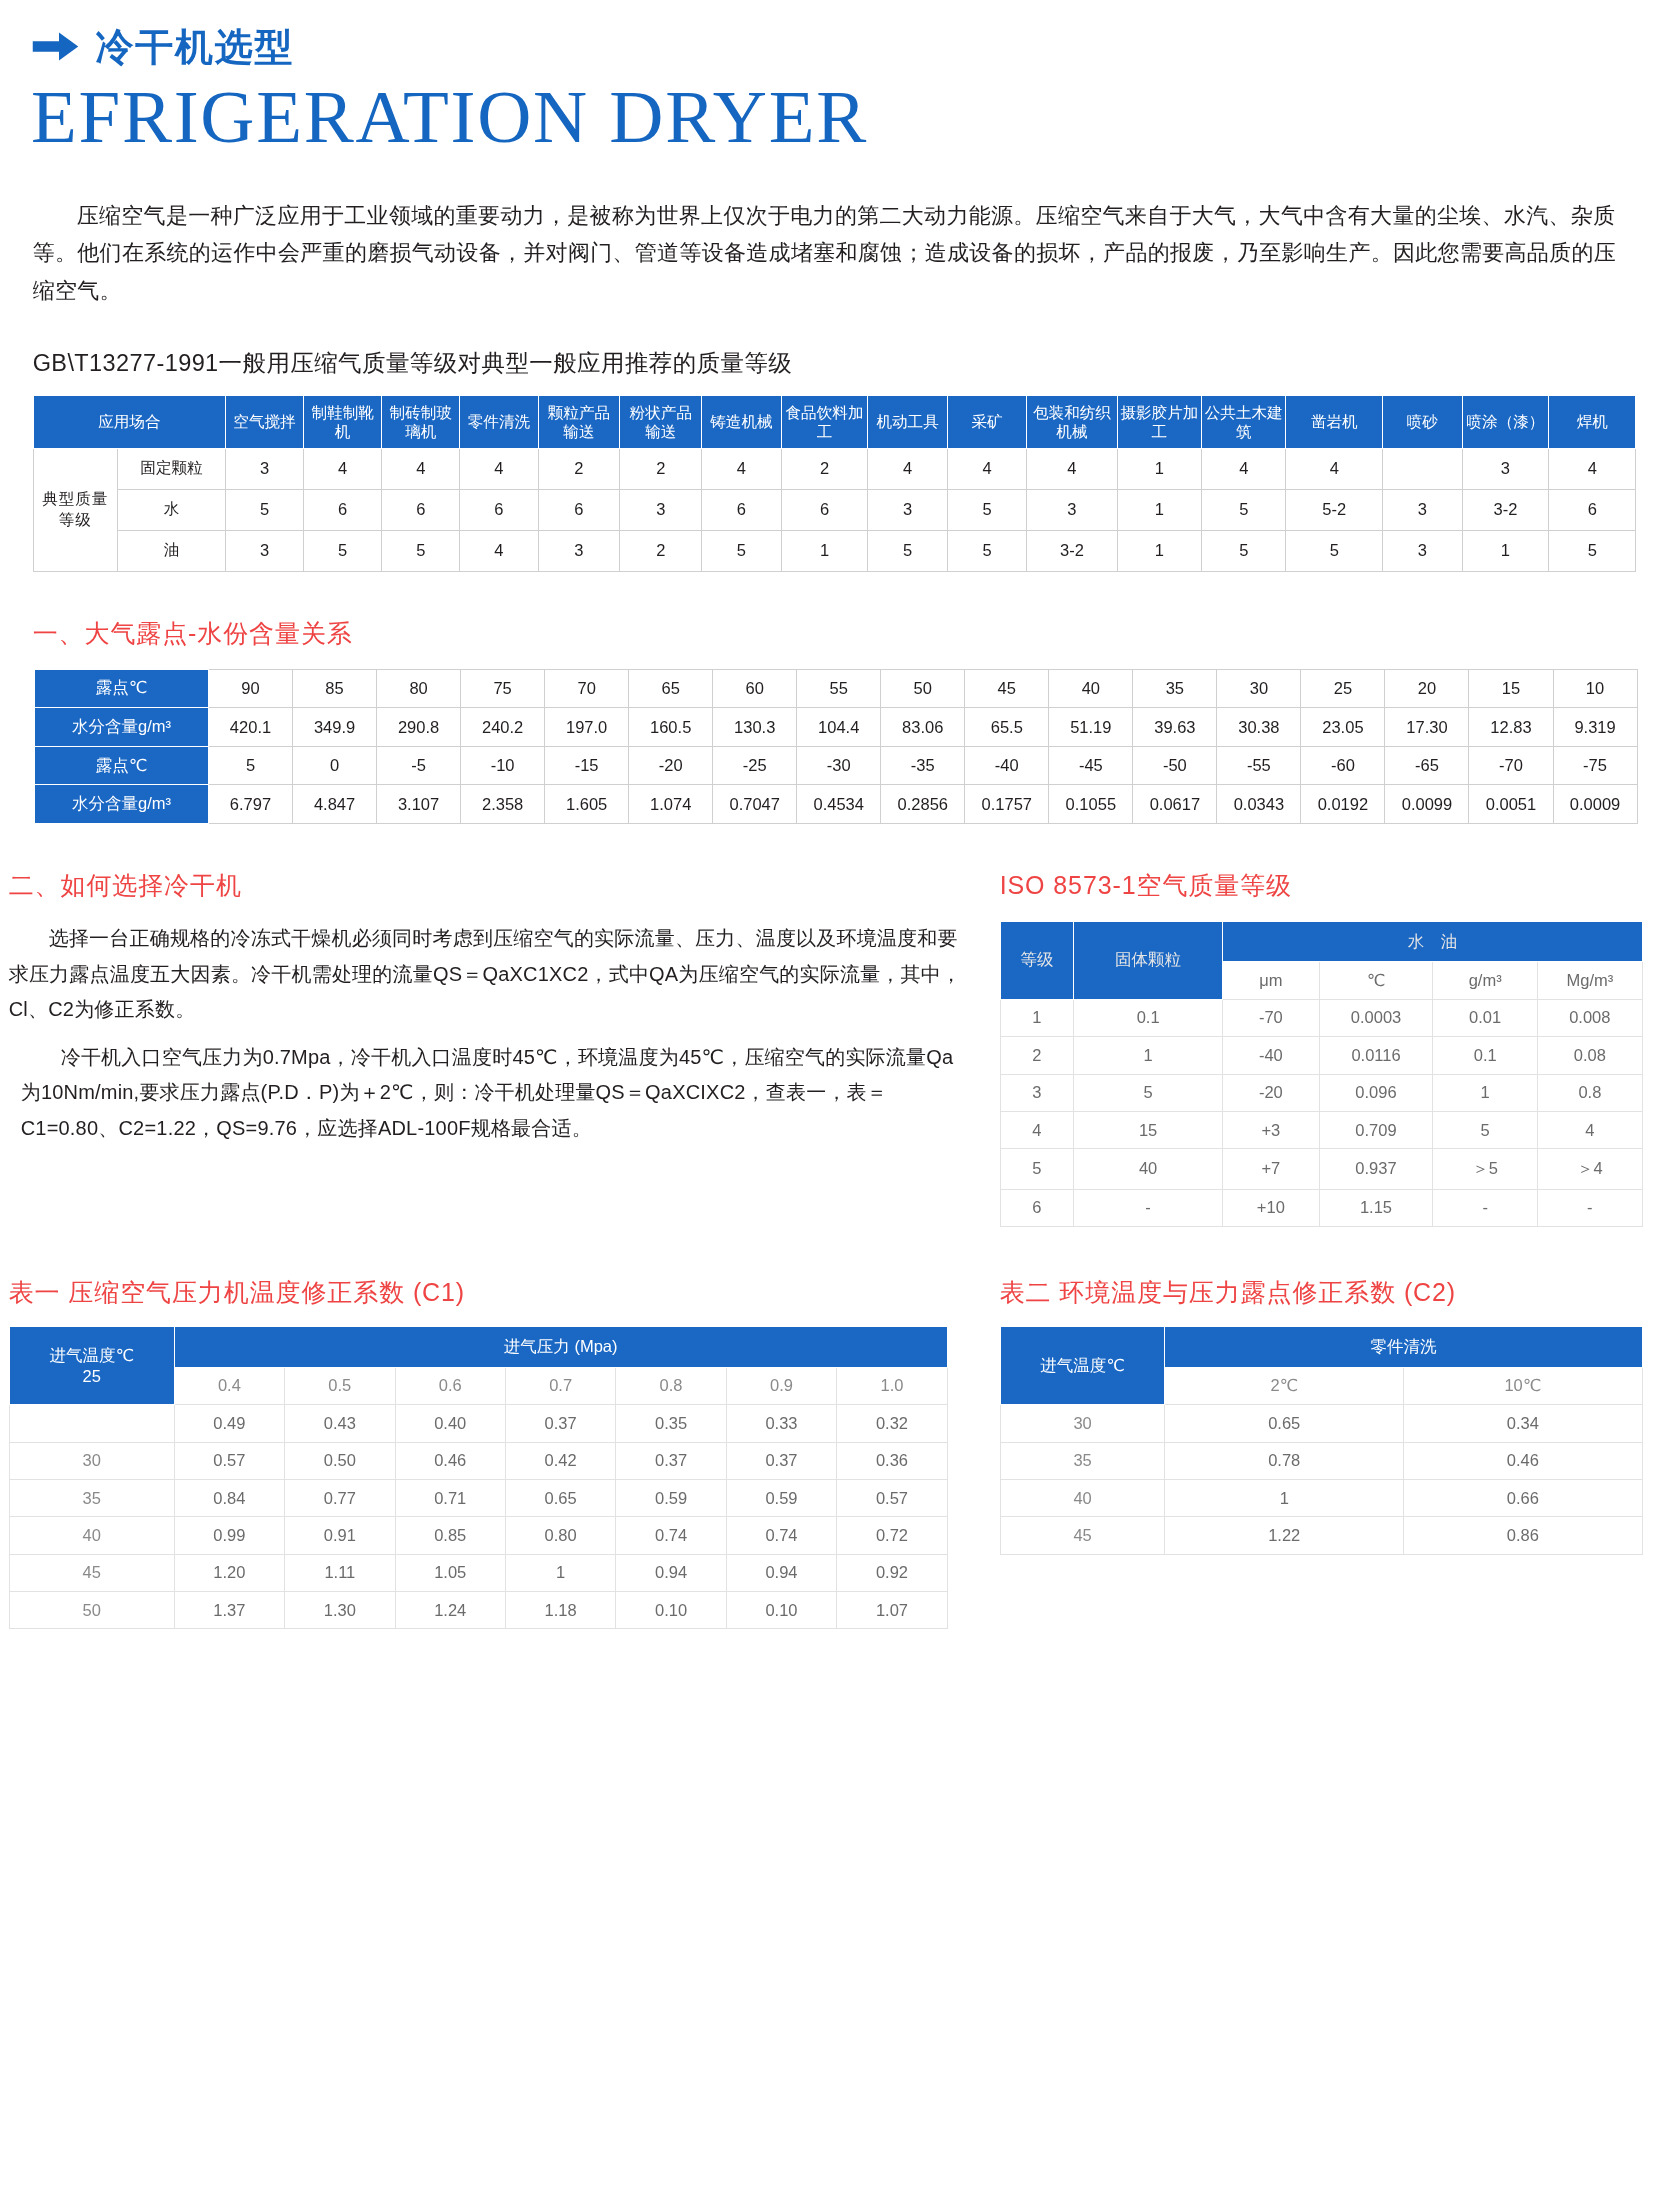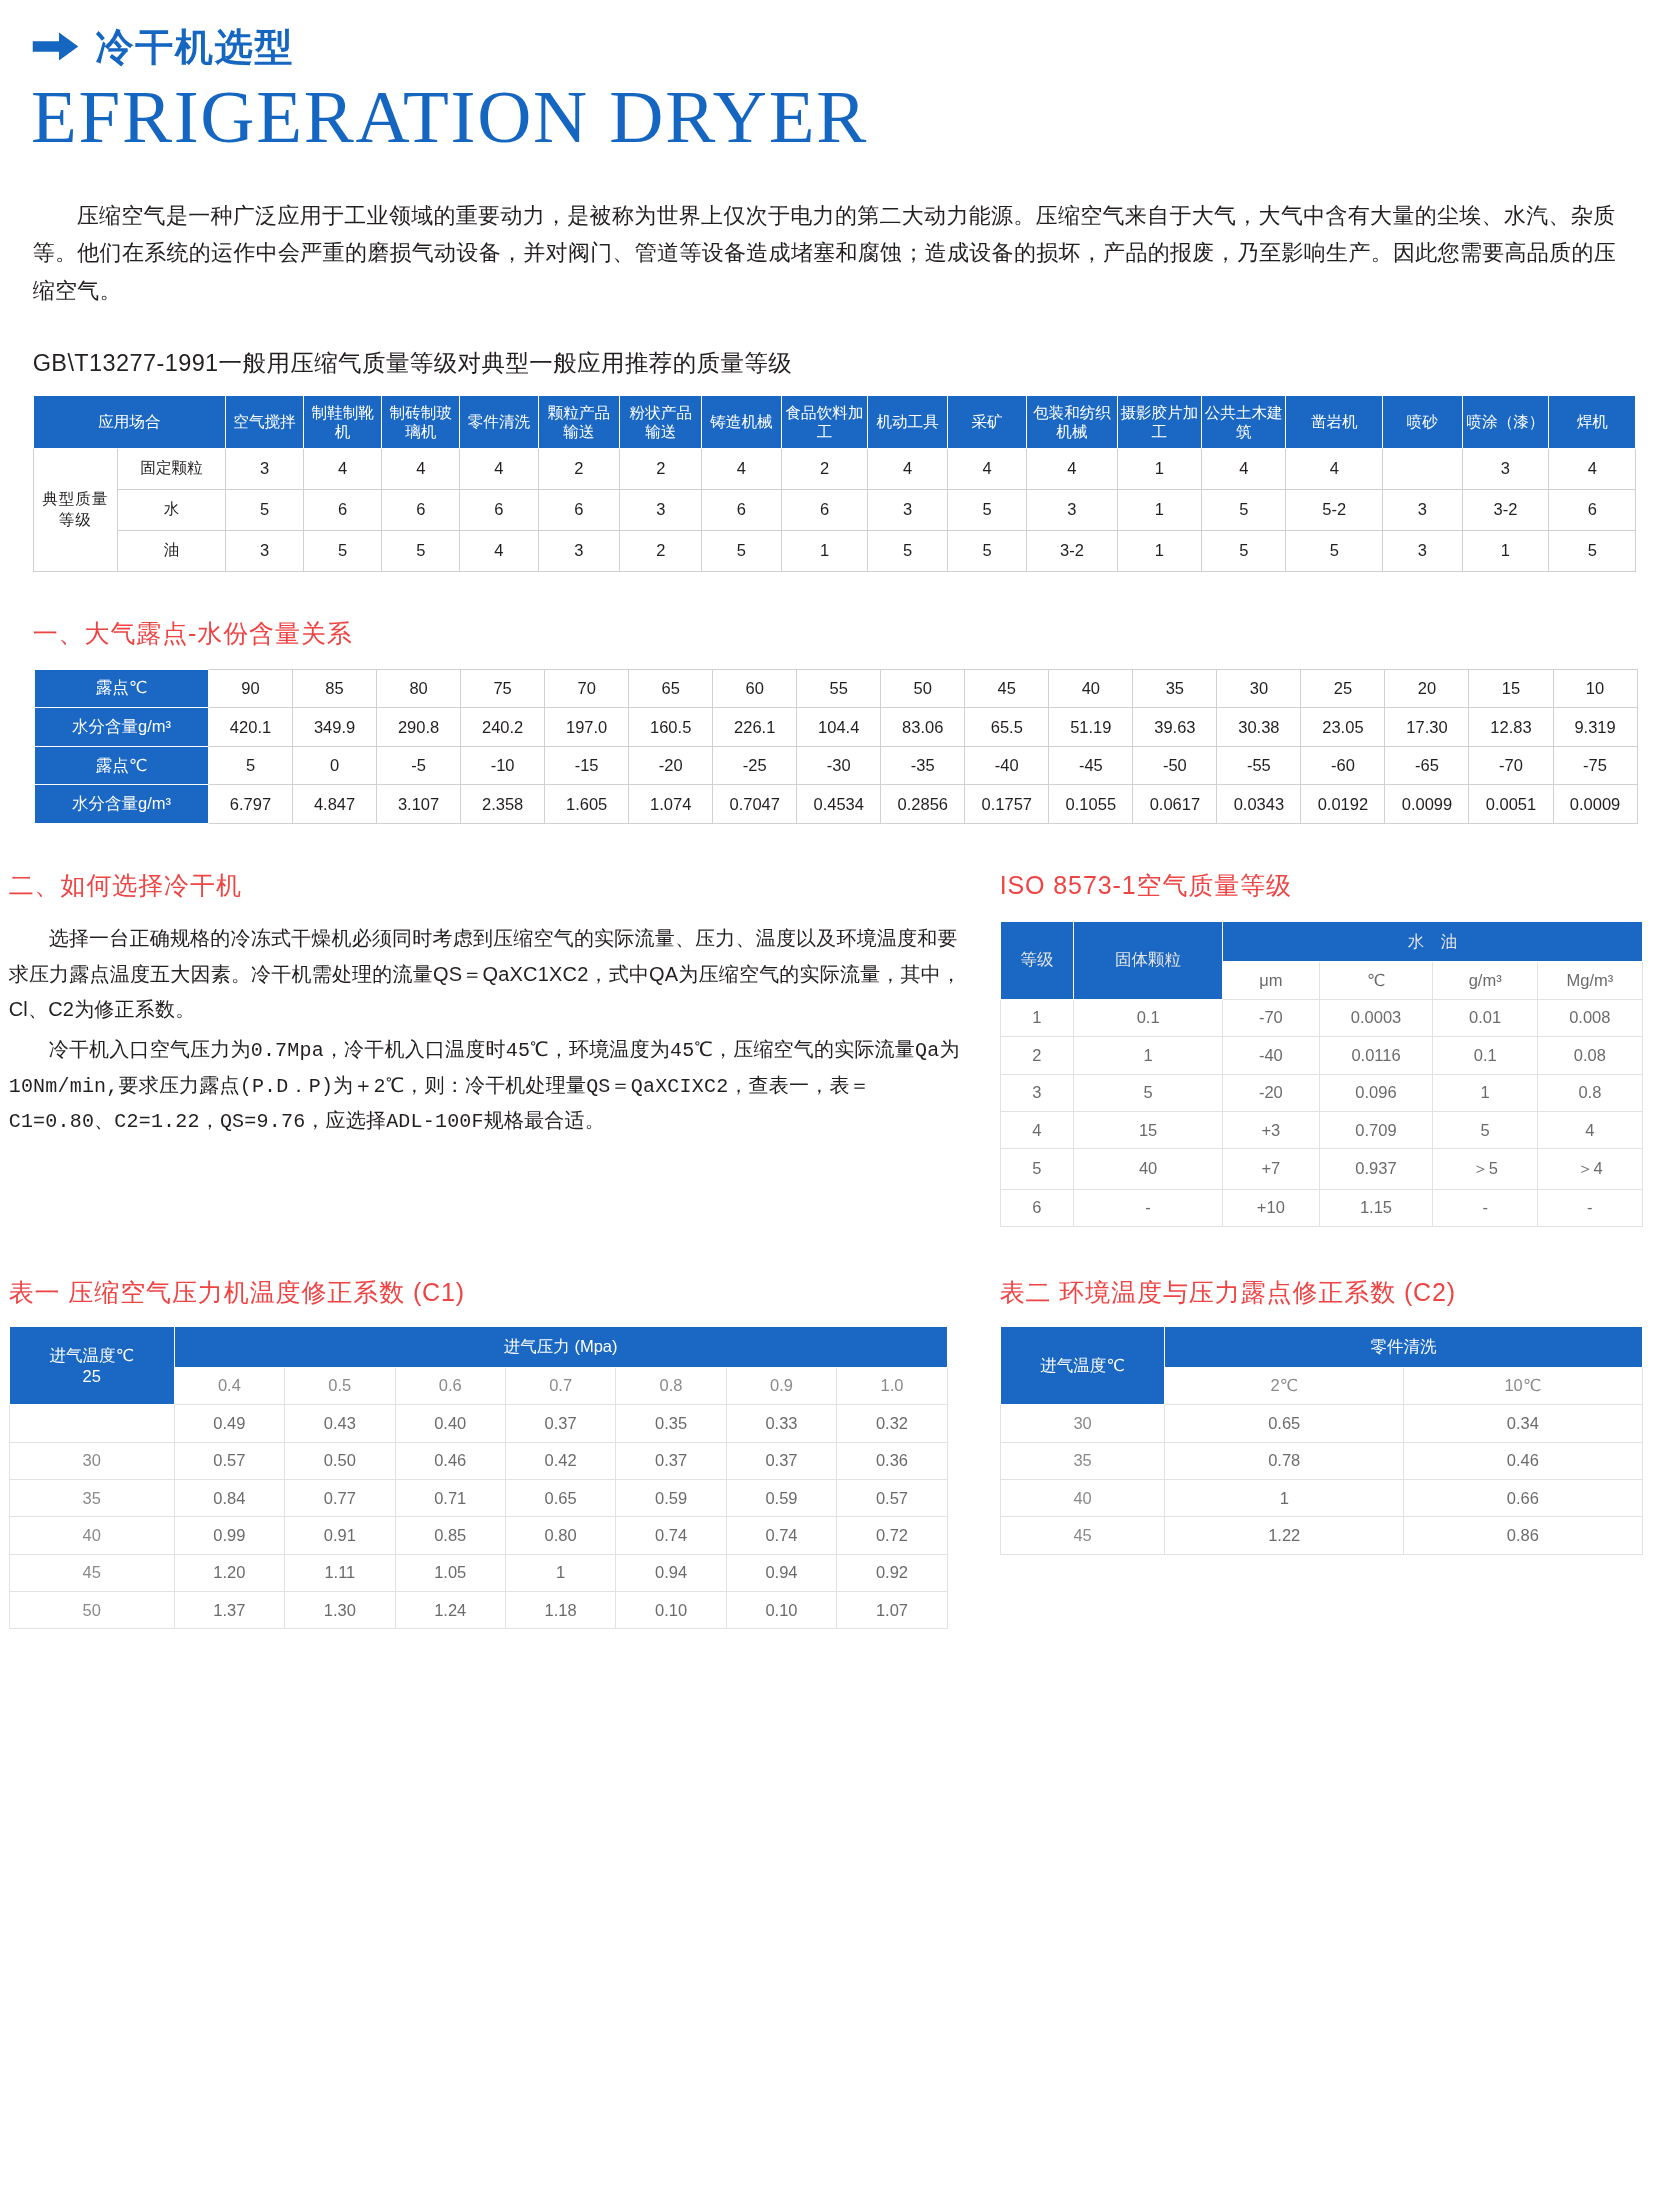--- a/index.html
+++ b/index.html
@@ -380,21 +380,21 @@
         <td>10</td>
       </tr>
       <tr>
         <td class="lbl">水分含量g/m³</td>
         <td>420.1</td>
         <td>349.9</td>
         <td>290.8</td>
         <td>240.2</td>
         <td>197.0</td>
         <td>160.5</td>
-        <td>226.1</td>
+        <td>130.3</td>
         <td>104.4</td>
         <td>83.06</td>
         <td>65.5</td>
         <td>51.19</td>
         <td>39.63</td>
         <td>30.38</td>
         <td>23.05</td>
         <td>17.30</td>
         <td>12.83</td>
         <td>9.319</td>
@@ -440,21 +440,21 @@
         <td>0.0009</td>
       </tr>
     </tbody>
       </table>
   </div>
 
   <div class="two-col" style="margin-top:45px;">
     <div class="col-l">
       <div class="sec-title-num" style="margin:0 0 19px 0;">二、如何选择冷干机</div>
       <p class="body-text indent" style="margin:0 0 5.2px 0;">选择一台正确规格的冷冻式干燥机必须同时考虑到压缩空气的实际流量、压力、温度以及环境温度和要求压力露点温度五大因素。冷干机需处理的流量QS＝QaXC1XC2，式中QA为压缩空气的实际流量，其中，Cl、C2为修正系数。</p>
-      <p class="body-text indent" style="margin:0;font-family:Liberation Mono, monospace;">冷干机入口空气压力为0.7Mpa，冷干机入口温度时45℃，环境温度为45℃，压缩空气的实际流量Qa为10Nm/min,要求压力露点(P.D．P)为＋2℃，则：冷干机处理量QS＝QaXCIXC2，查表一，表＝C1=0.80、C2=1.22，QS=9.76，应选择ADL-100F规格最合适。</p>
+      <p class="body-text indent" style="margin:12px;">冷干机入口空气压力为0.7Mpa，冷干机入口温度时45℃，环境温度为45℃，压缩空气的实际流量Qa为10Nm/min,要求压力露点(P.D．P)为＋2℃，则：冷干机处理量QS＝QaXCIXC2，查表一，表＝C1=0.80、C2=1.22，QS=9.76，应选择ADL-100F规格最合适。</p>
     </div>
 
     <div class="col-r">
       <div class="sec-title-num" style="margin:0 0 19px 0;">ISO 8573-1空气质量等级</div>
       <table class="tbl-iso">
         <colgroup>
           <col style="width:73px">
             <col style="width:148px">
             <col style="width:96px">
           <col style="width:113px">

